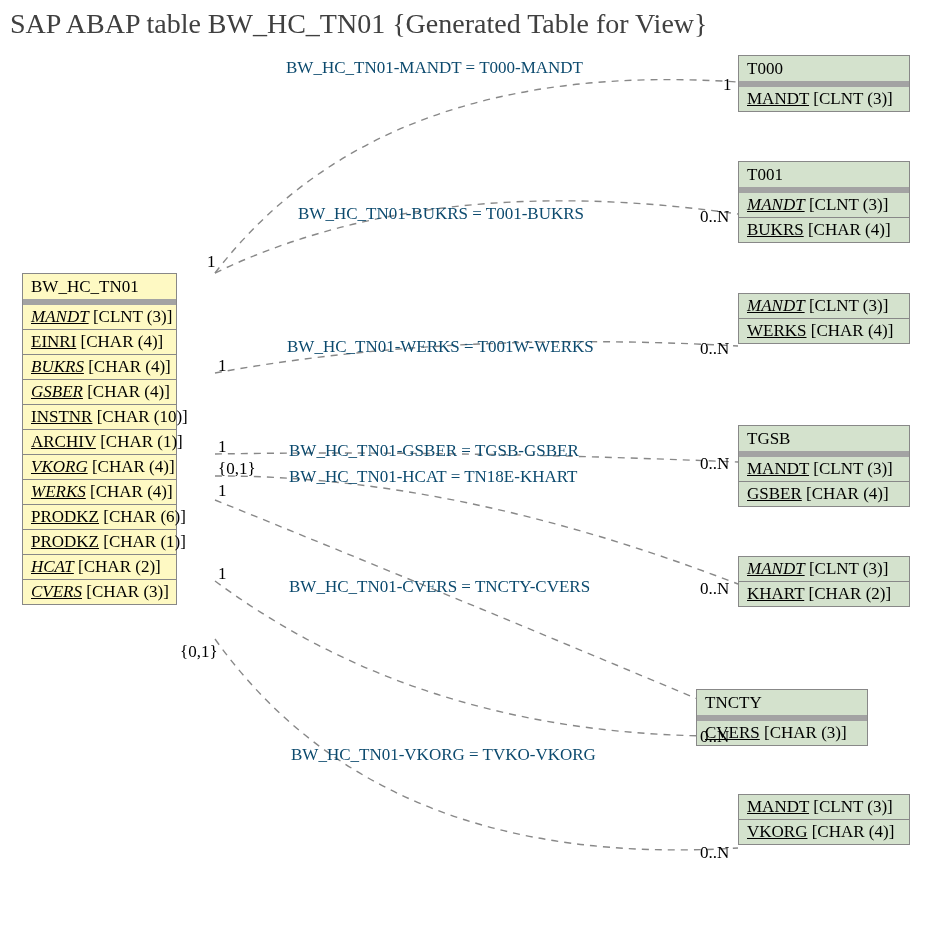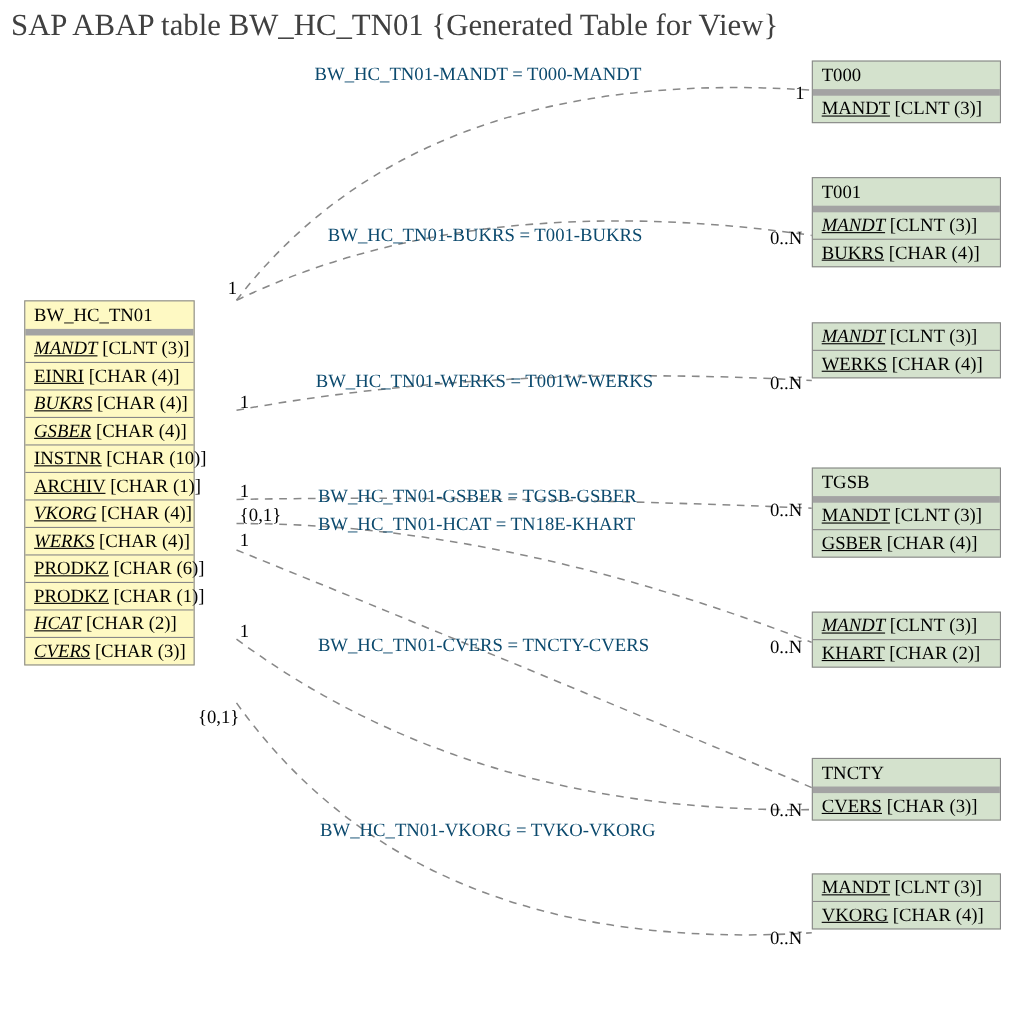--- a/index.html
+++ b/index.html
@@ -107,21 +107,21 @@
     </div>
     <div class="entity rel-entity" style="left: 738px; top: 425px;">
       <div class="hdr">TGSB</div>
       <div class="fld"><span class="fname">MANDT</span><span> [CLNT (3)]</span></div>
       <div class="fld"><span class="fname">GSBER</span><span> [CHAR (4)]</span></div>
     </div>
     <div class="entity rel-entity" style="left: 738px; top: 556px;">
       <div class="fld"><span class="fname it">MANDT</span><span> [CLNT (3)]</span></div>
       <div class="fld"><span class="fname">KHART</span><span> [CHAR (2)]</span></div>
     </div>
-    <div class="entity rel-entity" style="left: 738px; top: 689px;">
+    <div class="entity rel-entity" style="left: 696px; top: 689px;">
       <div class="hdr">TNCTY</div>
       <div class="fld"><span class="fname">CVERS</span><span> [CHAR (3)]</span></div>
     </div>
     <div class="entity rel-entity" style="left: 738px; top: 794px;">
       <div class="fld"><span class="fname">MANDT</span><span> [CLNT (3)]</span></div>
       <div class="fld"><span class="fname">VKORG</span><span> [CHAR (4)]</span></div>
     </div>
   </div>
 
 <div id="edge-labels">

